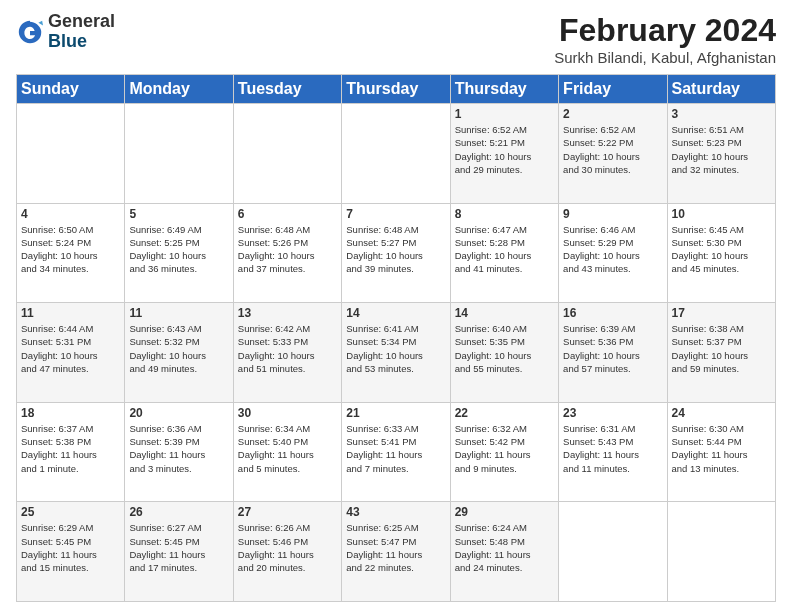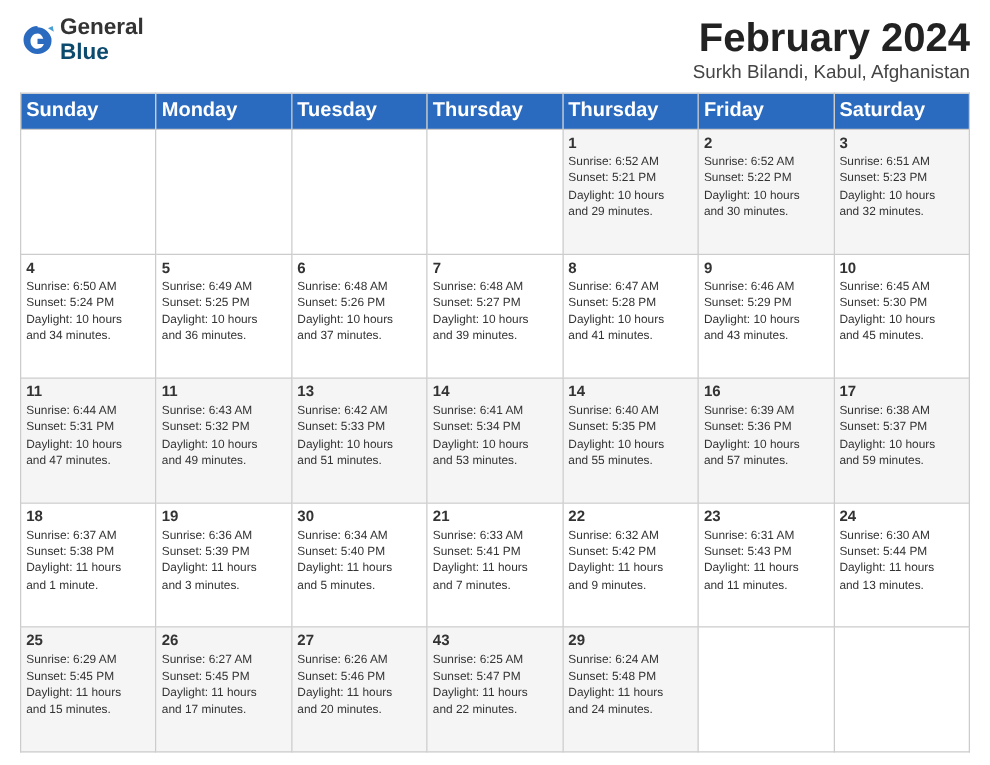--- a/index.html
+++ b/index.html
@@ -214,21 +214,21 @@
             <span class="day-number">17</span>
             <div class="day-info">Sunrise: 6:38 AM<br>Sunset: 5:37 PM<br>Daylight: 10 hours<br>and 59 minutes.</div>
           </td>
         </tr>
         <tr>
           <td>
             <span class="day-number">18</span>
             <div class="day-info">Sunrise: 6:37 AM<br>Sunset: 5:38 PM<br>Daylight: 11 hours<br>and 1 minute.</div>
           </td>
           <td>
-            <span class="day-number">19</span>
+            <span class="day-number">20</span>
             <div class="day-info">Sunrise: 6:36 AM<br>Sunset: 5:39 PM<br>Daylight: 11 hours<br>and 3 minutes.</div>
           </td>
           <td>
             <span class="day-number">30</span>
             <div class="day-info">Sunrise: 6:34 AM<br>Sunset: 5:40 PM<br>Daylight: 11 hours<br>and 5 minutes.</div>
           </td>
           <td>
             <span class="day-number">21</span>
             <div class="day-info">Sunrise: 6:33 AM<br>Sunset: 5:41 PM<br>Daylight: 11 hours<br>and 7 minutes.</div>
           </td>

